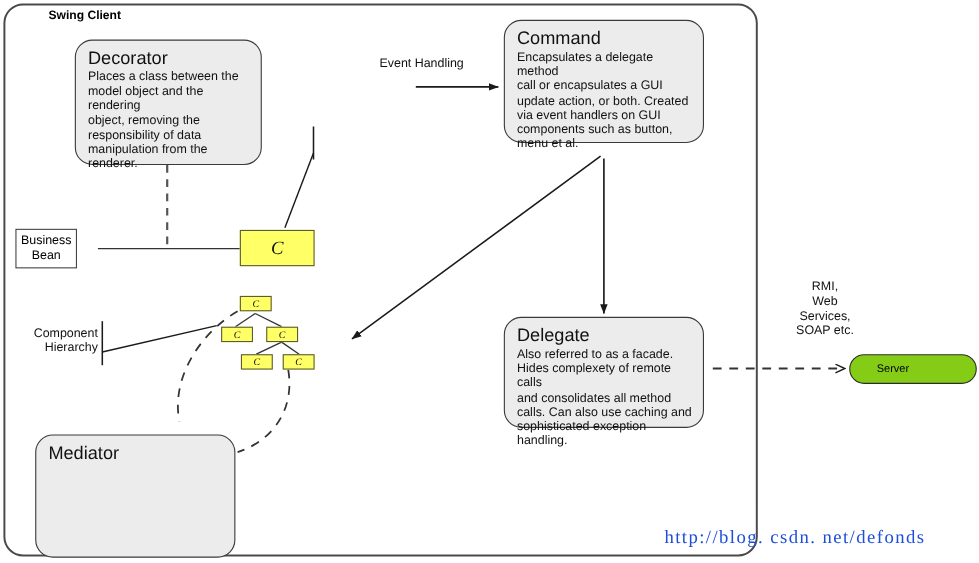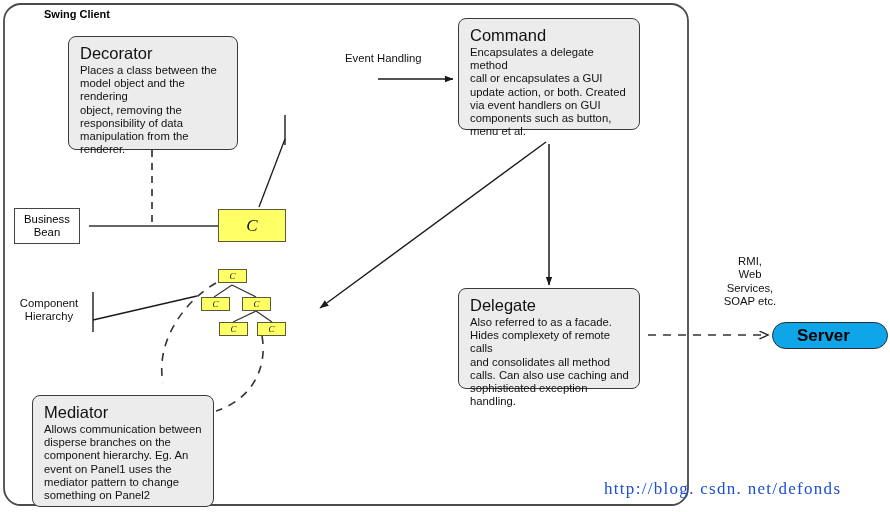--- a/index.html
+++ b/index.html
@@ -12,21 +12,21 @@
   }
   #stage{position:absolute;left:0;top:0;width:890px;height:512px;}
   #svg-layer{position:absolute;left:0;top:0;width:890px;height:512px;}
 
   .node{position:absolute;box-sizing:border-box;}
 
   
   .pattern-box{
     background:#ececec;
     border:1.6px solid #3a3a3a;
-    border-radius:8px;
+    border-radius:16px;
     padding:6px 9px 6px 11px;
   }
   .pattern-title{
     font-size:16.5px;
     line-height:19px;
     margin:1px 0 1px 0;
     color:#111;
     font-weight:400;
   }
   .pattern-body{
@@ -54,37 +54,37 @@
     display:flex;align-items:center;justify-content:center;
     font-family:"Liberation Serif", serif;
     font-style:italic;
     color:#111;
   }
   .yellow-big{font-size:17px;}
   .yellow-small{font-size:9px;border-width:1.2px;}
 
   
   .server-pill{
-    background:#0ea5e9;
+    background:#84cc16;
     border:1.6px solid #2c2c2c;
     border-radius:22px;
     display:flex;align-items:center;
     padding-left:24px;
-    font-size:17px;
-    font-weight:bold;
+    font-size:10px;
+    font-weight:normal;
   }
 
   .label{
     position:absolute;
     font-size:11.3px;
     line-height:13.3px;
     color:#111;
     white-space:pre-line;
   }
-  .label.right{text-align:center;}
+  .label.right{text-align:right;}
   .label.center{text-align:center;}
 
   .title-label{
     position:absolute;
     font-size:11px;
     font-weight:bold;
     color:#000;
     margin-left:22px;
   }
 
@@ -166,29 +166,23 @@
     <div class="pattern-title">Delegate</div>
     <div class="pattern-body">Also referred to as a facade.
 Hides complexety of remote calls
 and consolidates all method
 calls. Can also use caching and
 sophisticated exception handling.</div>
   </div>
 
   <div class="node pattern-box" style="left:32px; top:395px; width:182px; height:112px;">
     <div class="pattern-title">Mediator</div>
-    <div class="pattern-body">Allows communication between
-disperse branches on the
-component hierarchy. Eg. An
-event on Panel1 uses the
-mediator pattern to change
-something on Panel2</div>
-  </div>
-
-  <div class="node plain-box" style="left:14px; top:208px; width:66px; height:36px;">Business
+  </div>
+
+  <div class="node plain-box" style="left:14px; top:208px; width:56px; height:36px;">Business
 Bean</div>
 
   <div class="node yellow-box yellow-big" style="left:218px; top:209px; width:68px; height:33px;">C</div>
 
   <div class="node yellow-box yellow-small" style="left:218px; top:269px; width:29px; height:14px;">C</div>
   <div class="node yellow-box yellow-small" style="left:201px; top:297px; width:29px; height:14px;">C</div>
   <div class="node yellow-box yellow-small" style="left:242px; top:297px; width:29px; height:14px;">C</div>
   <div class="node yellow-box yellow-small" style="left:219px; top:322px; width:29px; height:14px;">C</div>
   <div class="node yellow-box yellow-small" style="left:257px; top:322px; width:29px; height:14px;">C</div>
 

